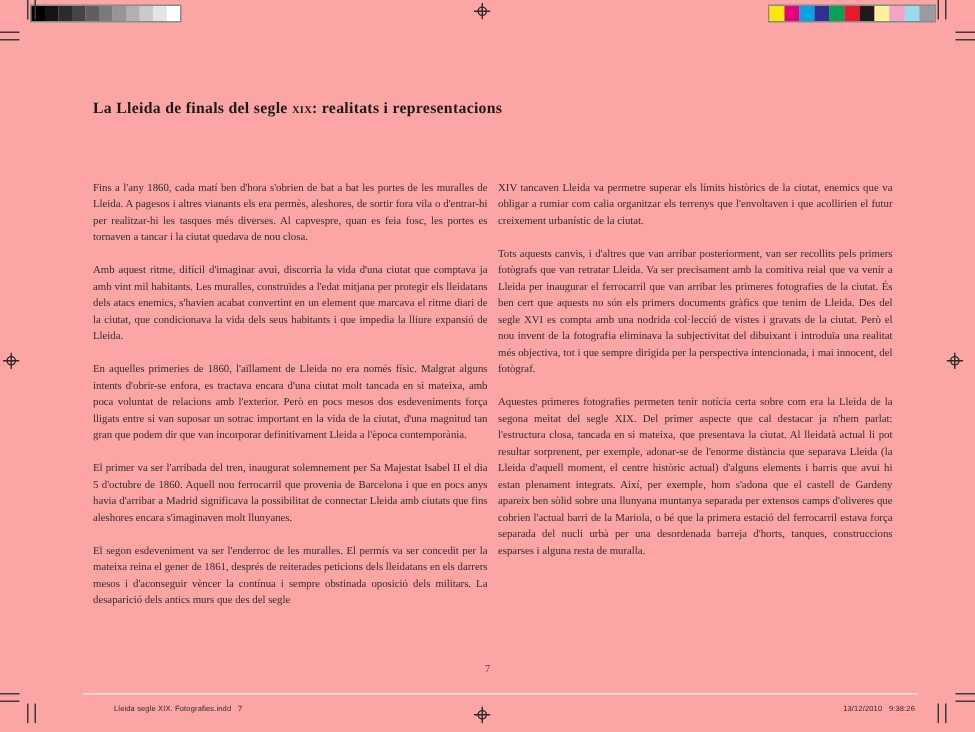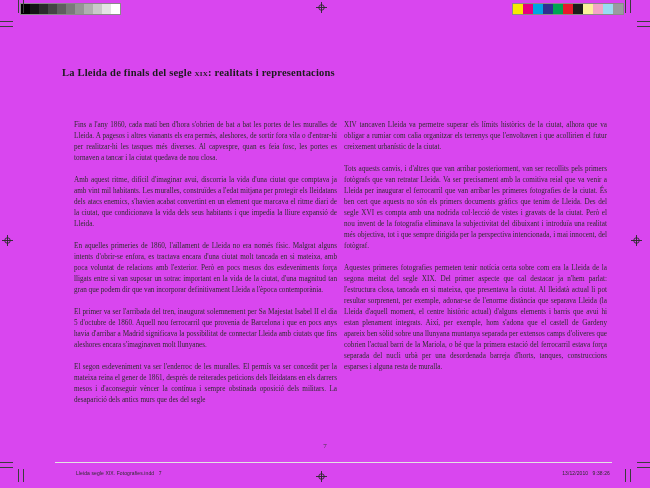--- a/index.html
+++ b/index.html
@@ -9,21 +9,21 @@
     height: 488px;
     background: #ffffff;
     overflow: hidden;
     font-family: "Liberation Serif", serif;
   }
   .sheet {
     position: absolute;
     inset: 0;
     width: 650px;
     height: 488px;
-    background: #d946ef;
+    background: #fca5a5;
   }
   
   .mark-v { position: absolute; width: 1px; background: #3c3c3c; }
   .mark-h { position: absolute; height: 1px; background: #3c3c3c; }
   .regmark { position: absolute; width: 11px; height: 11px; color: #2a2a2a; }
   .bar { position: absolute; top: 3px; height: 10px; display: flex; border: 0.5px solid #8a8a8a; }
   .bar .patch { height: 100%; }
   .grayscale-bar { left: 20px; width: 99px; }
   .grayscale-bar .patch { width: 9px; }
   .color-bar { left: 512px; width: 110px; }
@@ -47,21 +47,20 @@
   .doc-title .smallcaps { font-variant: small-caps; }
   .text-col {
     position: absolute;
     top: 120px;
     width: 263px;
     font-size: 7.2px;
     line-height: 11px;
     text-align: justify;
     color: #2e2e2e;
     hyphens: auto;
-    margin-left: 12px;
     -webkit-hyphens: auto;
   }
   .text-col p { margin: 0 0 11px 0; }
   .col-left  { left: 62px; }
   .col-right { left: 332px; }
   .page-number {
     position: absolute;
     left: 0; width: 650px;
     top: 442px;
     text-align: center;
@@ -161,21 +160,21 @@
 
   <div class="text-col col-left">
     <p>Fins a l'any 1860, cada matí ben d'hora s'obrien de bat a bat les portes de les muralles de Lleida. A pagesos i altres vianants els era permès, aleshores, de sortir fora vila o d'entrar-hi per realitzar-hi les tasques més diverses. Al capvespre, quan es feia fosc, les portes es tornaven a tancar i la ciutat quedava de nou closa.</p>
     <p>Amb aquest ritme, difícil d'imaginar avui, discorria la vida d'una ciutat que comptava ja amb vint mil habitants. Les muralles, construïdes a l'edat mitjana per protegir els lleidatans dels atacs enemics, s'havien acabat convertint en un element que marcava el ritme diari de la ciutat, que condicionava la vida dels seus habitants i que impedia la lliure expansió de Lleida.</p>
     <p>En aquelles primeries de 1860, l'aïllament de Lleida no era només físic. Malgrat alguns intents d'obrir-se enfora, es tractava encara d'una ciutat molt tancada en si mateixa, amb poca voluntat de relacions amb l'exterior. Però en pocs mesos dos esdeveniments força lligats entre si van suposar un sotrac important en la vida de la ciutat, d'una magnitud tan gran que podem dir que van incorporar definitivament Lleida a l'època contemporània.</p>
     <p>El primer va ser l'arribada del tren, inaugurat solemnement per Sa Majestat Isabel II el dia 5 d'octubre de 1860. Aquell nou ferrocarril que provenia de Barcelona i que en pocs anys havia d'arribar a Madrid significava la possibilitat de connectar Lleida amb ciutats que fins aleshores encara s'imaginaven molt llunyanes.</p>
     <p>El segon esdeveniment va ser l'enderroc de les muralles. El permís va ser concedit per la mateixa reina el gener de 1861, després de reiterades peticions dels lleidatans en els darrers mesos i d'aconseguir vèncer la contínua i sempre obstinada oposició dels militars. La desaparició dels antics murs que des del segle</p>
   </div>
 
   <div class="text-col col-right">
-    <p>XIV tancaven Lleida va permetre superar els límits històrics de la ciutat, alhora que va obligar a rumiar com calia organitzar els terrenys que l'envoltaven i que acollirien el futur creixement urbanístic de la ciutat.</p>
+    <p>XIV tancaven Lleida va permetre superar els límits històrics de la ciutat, enemics que va obligar a rumiar com calia organitzar els terrenys que l'envoltaven i que acollirien el futur creixement urbanístic de la ciutat.</p>
     <p>Tots aquests canvis, i d'altres que van arribar posteriorment, van ser recollits pels primers fotògrafs que van retratar Lleida. Va ser precisament amb la comitiva reial que va venir a Lleida per inaugurar el ferrocarril que van arribar les primeres fotografies de la ciutat. És ben cert que aquests no són els primers documents gràfics que tenim de Lleida. Des del segle XVI es compta amb una nodrida col·lecció de vistes i gravats de la ciutat. Però el nou invent de la fotografia eliminava la subjectivitat del dibuixant i introduïa una realitat més objectiva, tot i que sempre dirigida per la perspectiva intencionada, i mai innocent, del fotògraf.</p>
     <p>Aquestes primeres fotografies permeten tenir notícia certa sobre com era la Lleida de la segona meitat del segle XIX. Del primer aspecte que cal destacar ja n'hem parlat: l'estructura closa, tancada en si mateixa, que presentava la ciutat. Al lleidatà actual li pot resultar sorprenent, per exemple, adonar-se de l'enorme distància que separava Lleida (la Lleida d'aquell moment, el centre històric actual) d'alguns elements i barris que avui hi estan plenament integrats. Així, per exemple, hom s'adona que el castell de Gardeny apareix ben sòlid sobre una llunyana muntanya separada per extensos camps d'oliveres que cobrien l'actual barri de la Mariola, o bé que la primera estació del ferrocarril estava força separada del nucli urbà per una desordenada barreja d'horts, tanques, construccions esparses i alguna resta de muralla.</p>
   </div>
 
   <div class="page-number">7</div>
 
   <div class="slug slug-filename">Lleida segle XIX. Fotografies.indd   7</div>
   <div class="slug slug-timestamp">13/12/2010   9:38:26</div>
 
 </div>

